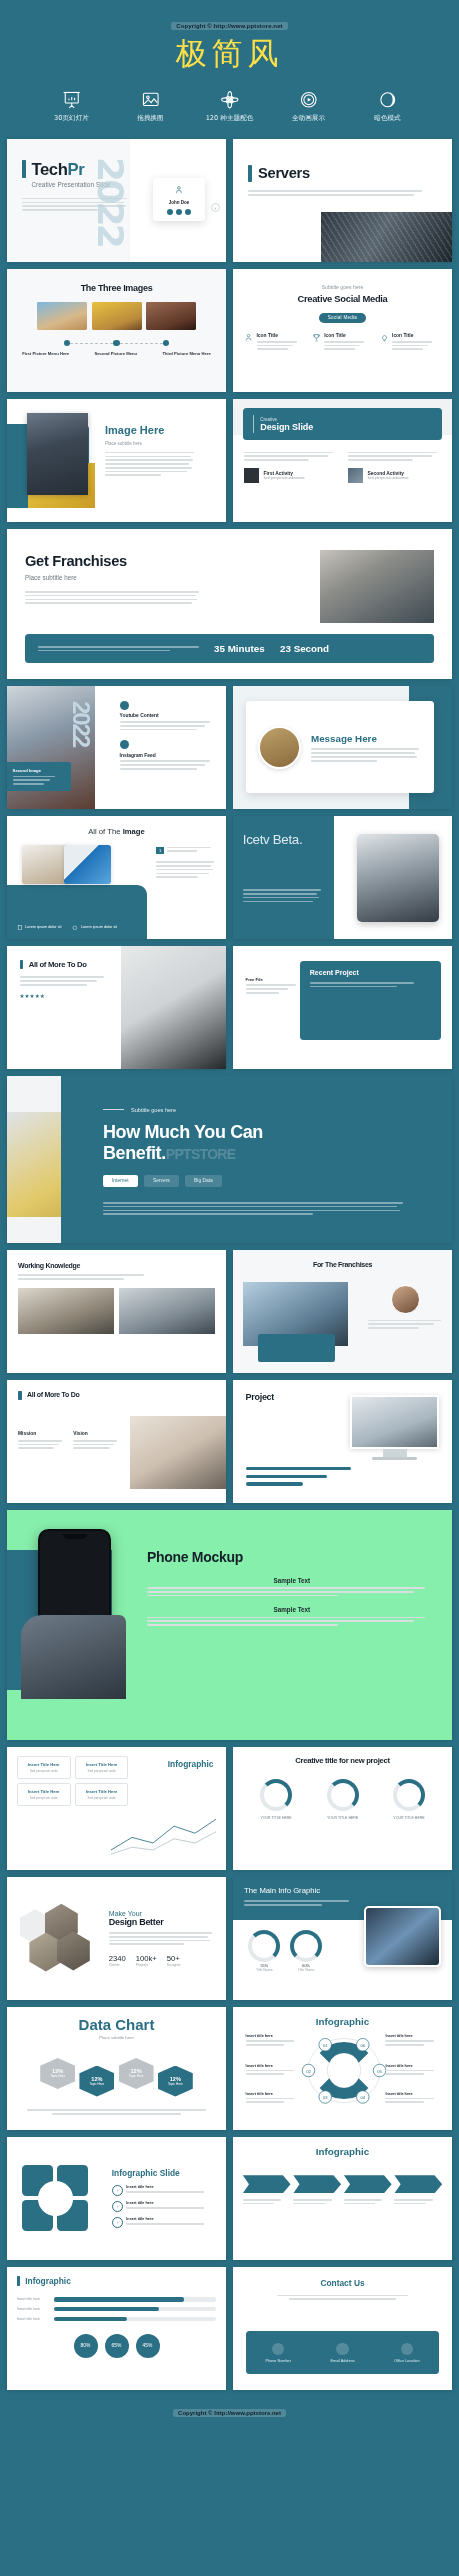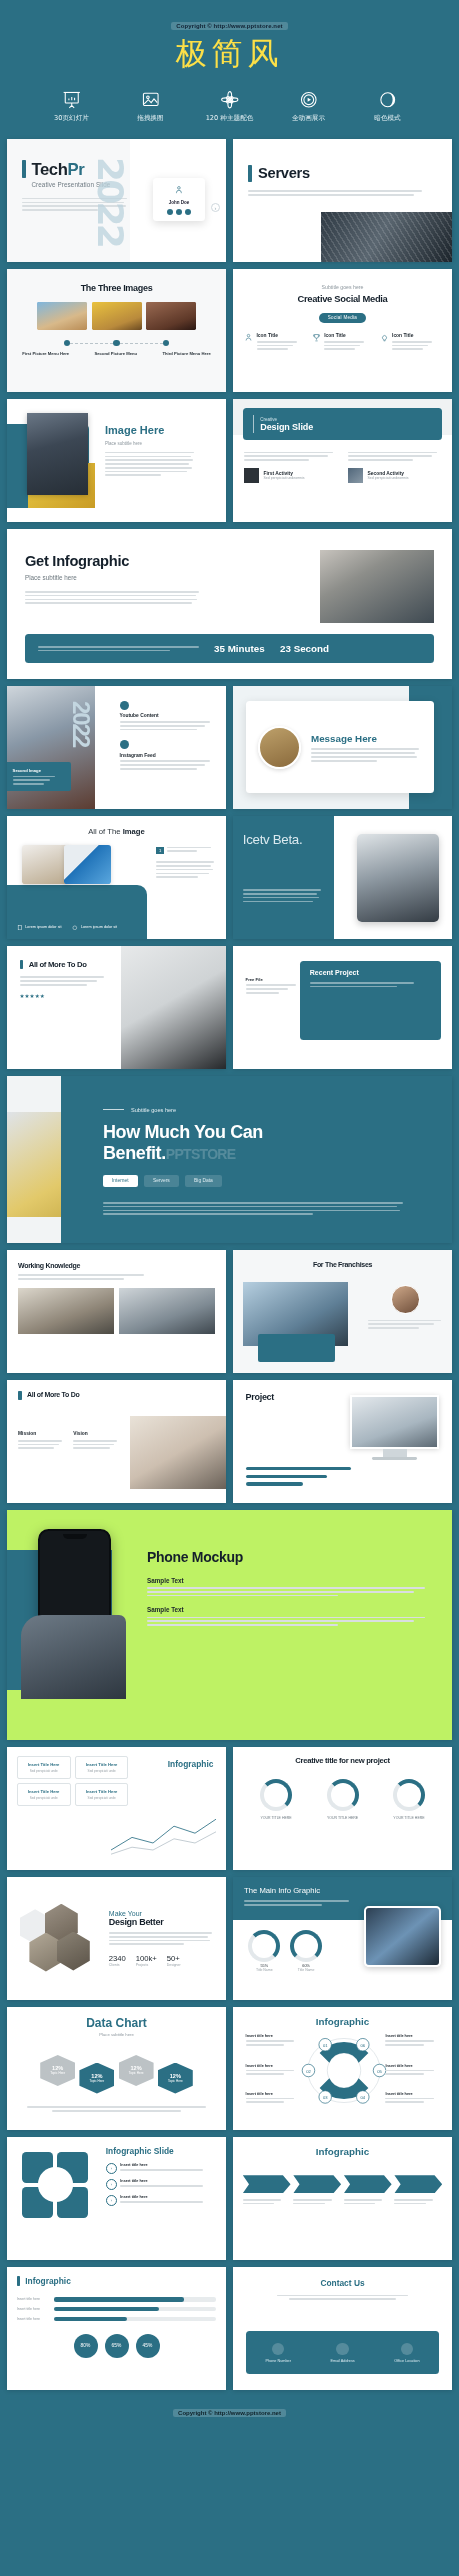--- a/index.html
+++ b/index.html
@@ -271,21 +271,21 @@
   .s18 { height: 100%; background: #fff; position: relative; }
   .s18-t { font-size: 9px; padding: 12.6px 0 0 12.6px; }
   .monitor { position: absolute; right: 12.6px; top: 15.3px; width: 89px; }
   .mon-screen { width: 89px; height: 54px; background: linear-gradient(160deg,#e3e8ec,#a8b6c0 60%,#5d6a74); border: 2.1px solid #fff; box-shadow: 0 1.4px 5.6px rgba(0,0,0,.18); }
   .mon-stand { width: 24px; height: 8.4px; background: #cfd6da; margin: 0 auto; }
   .mon-base { width: 45px; height: 2.8px; background: #c2cace; margin: 0 auto; border-radius: 1.4px; }
   .s18-bars { position: absolute; left: 12.6px; bottom: 12.6px; width: 105px; }
   .bar { height: 3.5px; background: #2b6f84; border-radius: 2.1px; margin-bottom: 4.2px; }
 
   
-  .s19 { height: 100%; position: relative; background: #bef264; }
+  .s19 { height: 100%; position: relative; background: #86efac; text-align: center; }
   .s19-teal { position: absolute; left: 0; top: 40px; width: 105px; height: 140px; background: #2b6f84; }
   .phone { position: absolute; left: 31px; top: 19.5px; width: 73px; height: 148px; background: #14181c; border-radius: 10.5px; border: 2.1px solid #0a0d10; box-shadow: 0 4.2px 12.6px rgba(0,0,0,.35); }
   .phone::after { content:""; position:absolute; left:50%; transform:translateX(-50%); top:2.8px; width:24px; height:5.6px; background:#0a0d10; border-radius:0 0 4.9px 4.9px; }
   .hand { position: absolute; left: 14px; top: 105px; width: 105px; height: 84px; background: linear-gradient(160deg,#5d6b78,#2b3views 100%); border-radius: 21px 7px 0 0; background: linear-gradient(160deg,#6d7a86,#2e3740); }
   .s19-t { position: absolute; left: 140px; top: 39px; font-size: 14px; }
   .s19-items { position: absolute; left: 140px; top: 67px; right: 15.3px; }
   .s19-item { margin-bottom: 9.8px; }
   .s19-it { font-size: 6.3px; font-weight: bold; color: #1a232b; margin-bottom: 3.5px; }
 
   
@@ -575,21 +575,21 @@
               </div>
             </div>
           </div>
         </div>
       </div>
     </div>
 
     <div class="row">
       <div class="slide full h215">
         <div class="s7">
-          <div class="s7-title ttl-xl">Get Infographic</div>
+          <div class="s7-title ttl-xl">Get Franchises</div>
           <div class="s7-sub">Place subtitle here</div>
           <div class="lines" style="margin-top:9.8px;width:174px">
             <div class="ln" style="width:100%"></div>
               <div class="ln" style="width:98%"></div>
             <div class="ln" style="width:99%"></div>
               <div class="ln" style="width:96%"></div>
           </div>
           <div class="s7-photo"></div>
           <div class="s7-strip">
             <div class="txt lines">
@@ -989,21 +989,21 @@
             </div>
           </div>
           <div style="position:absolute;right:11px;top:29px;width:77px;height:61px;border-radius:4.9px;background:linear-gradient(140deg,#2c3f52,#6d93b5 50%,#1d2a36);border:2.1px solid #fff;box-shadow:0 1.4px 6.3px rgba(0,0,0,.2)"></div>
         </div>
       </div>
     </div>
 
     <div class="row">
       <div class="slide half">
         <div class="sg">
-          <div class="sg-t ctr" style="font-size:12px">Data Chart</div>
+          <div class="sg-t ctr" style="font-size:15px">Data Chart</div>
           <div style="text-align:center;font-size:4.2px;color:#8d979e;margin-top:2.1px">Place subtitle here</div>
           <div class="hexrow">
             <div class="hex g">
                 <div class="hv">12%</div>
                 <div class="hl">Topic Here</div>
               </div>
             <div class="hex t" style="margin-top:15.3px">
                 <div class="hv">12%</div>
                 <div class="hl">Topic Here</div>
               </div>
@@ -1088,21 +1088,21 @@
                   <div class="ln" style="width:72%"></div>
                 </div>
             </div>
           </div>
         </div>
       </div>
     </div>
 
     <div class="row">
       <div class="slide half">
-        <div class="sg" style="display:flex;gap:12px;">
+        <div class="sg" style="display:flex;gap:18px;align-items:center">
           <div style="position:relative;width:77px;height:77px">
             <div style="position:absolute;left:5.6px;top:5.6px;width:31px;height:31px;background:#2b6f84;border-radius:4.2px"></div>
             <div style="position:absolute;right: 5.6px;top:5.6px;width:31px;height:31px;background:#2b6f84;border-radius:4.2px"></div>
             <div style="position:absolute;left:5.6px;bottom:5.6px;width:31px;height:31px;background:#2b6f84;border-radius:4.2px"></div>
             <div style="position:absolute;right:5.6px;bottom:5.6px;width:31px;height:31px;background:#2b6f84;border-radius:4.2px"></div>
             <div style="position:absolute;left:23px;top:23px;width:31px;height:31px;background:#fff;border-radius:50%;box-shadow:0 0 0 2.1px #fff"></div>
           </div>
           <div style="flex:1">
             <div class="sg-t">Infographic Slide</div>
             <div style="margin-top:7px">

